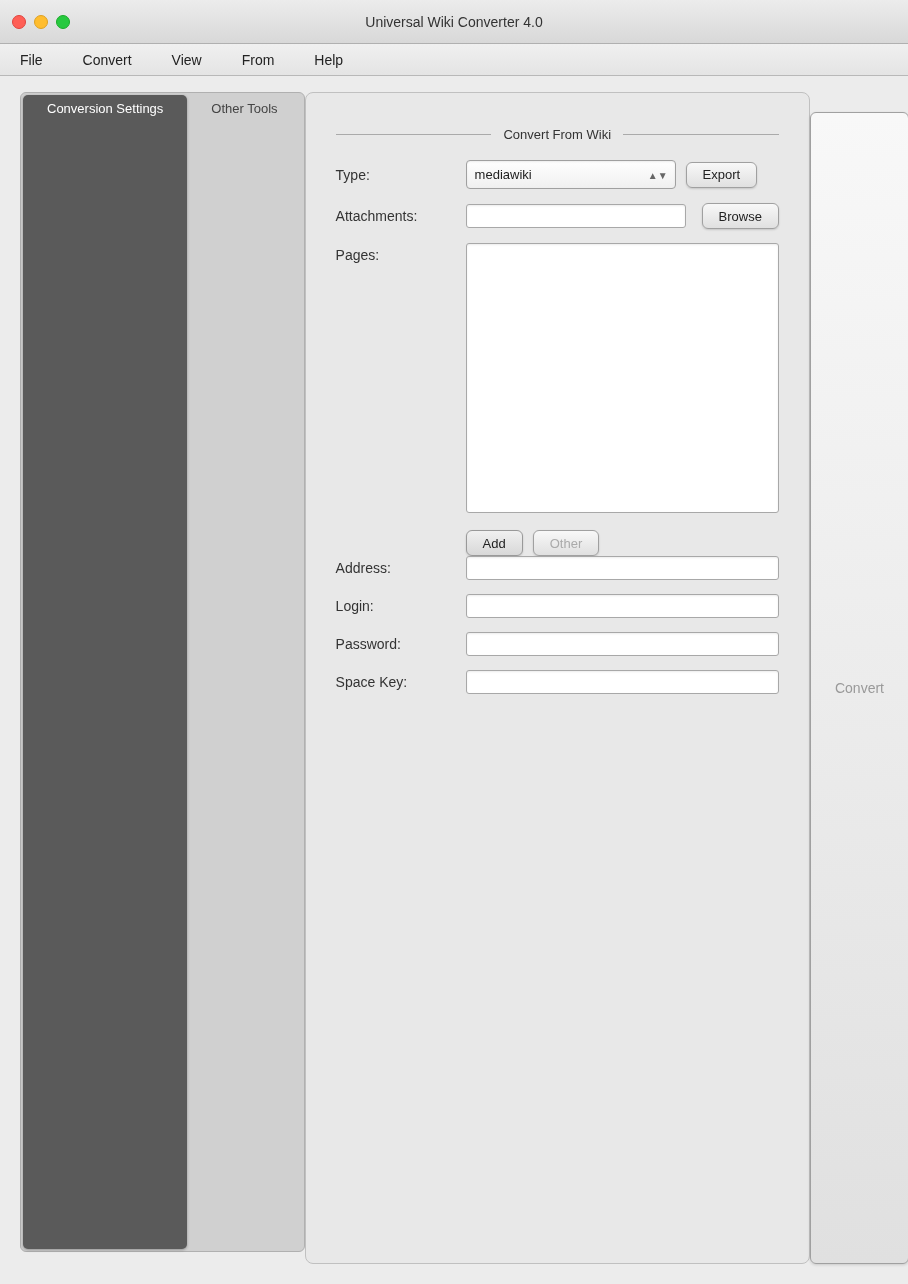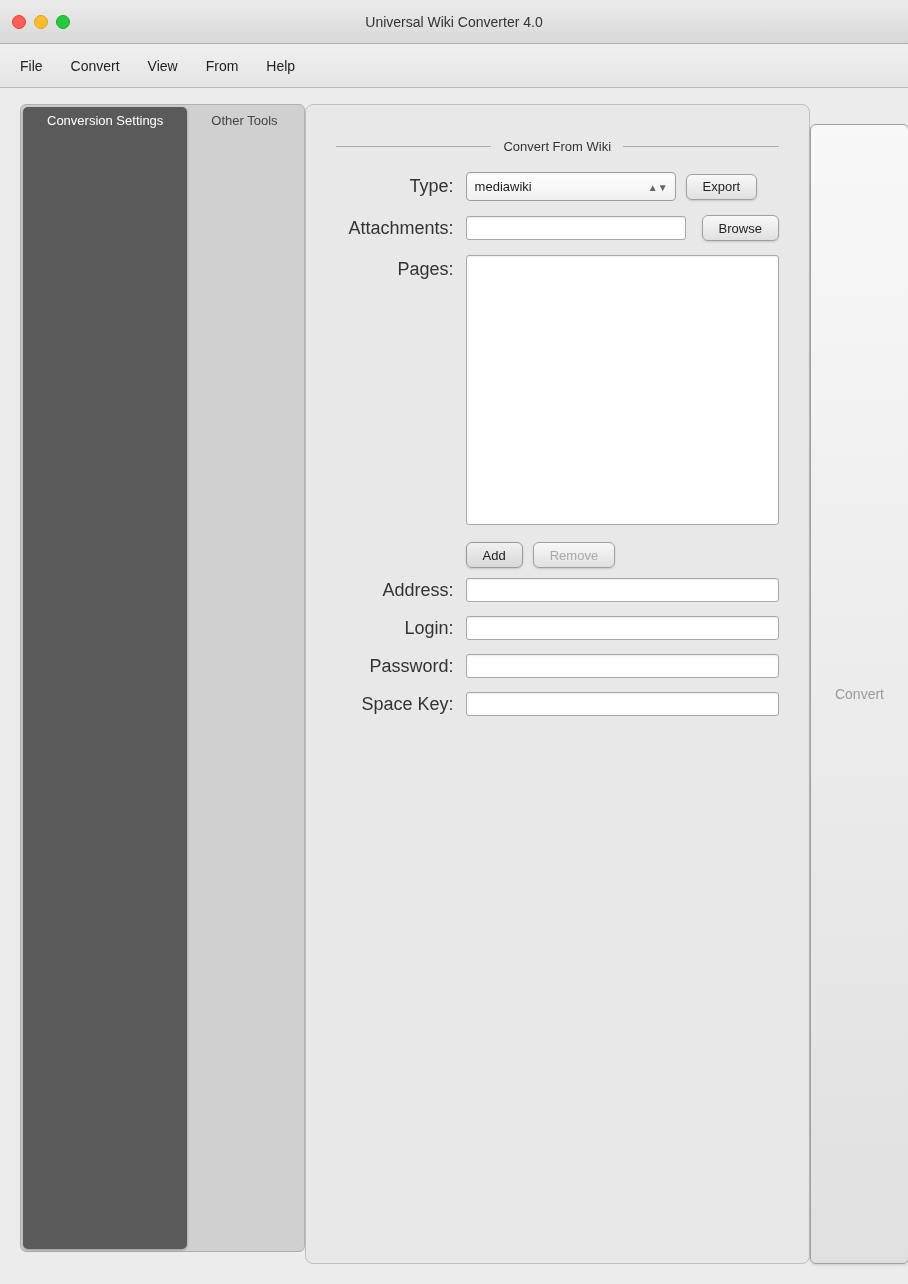--- a/index.html
+++ b/index.html
@@ -52,27 +52,27 @@
     .traffic-light.maximize { background: #27c93f; border: 1px solid #1aab29; }
 
     .title-bar-text {
       font-size: 14px;
       font-weight: 500;
       color: #333;
     }
 
     
     .menu-bar {
-      height: 44px;
+      height: 32px;
       background: linear-gradient(to bottom, #f0f0f0, #e4e4e4);
       border-bottom: 1px solid #b8b8b8;
       display: flex;
       align-items: center;
       padding: 0 8px;
-      gap: 4px;
+      gap: 16px;
       flex-shrink: 0;
     }
 
     .menu-item {
       padding: 4px 12px;
       font-size: 14px;
       color: #222;
       cursor: pointer;
       border-radius: 4px;
     }
@@ -151,24 +151,23 @@
     }
 
     
     .form-row {
       display: flex;
       align-items: center;
       margin-bottom: 14px;
     }
 
     .form-label {
-      text-align: right;
       width: 130px;
       flex-shrink: 0;
-      font-size: 18px;
+      font-size: 14px;
       color: #333;
       padding-right: 12px;
     }
 
     .form-control {
       flex: 1;
     }
 
     
     .select-wrapper {
@@ -265,21 +264,21 @@
       border-color: #999;
       font-weight: 500;
     }
 
     
     .button-row {
       display: flex;
       justify-content: flex-start;
       gap: 10px;
       margin-left: 130px;
-      margin-bottom: 10px;
+      margin-bottom: 0;
     }
 
     
     .bottom-bar {
       display: flex;
       justify-content: flex-end;
       gap: 12px;
       margin-top: 20px;
       flex-shrink: 0;
     }
@@ -368,21 +367,21 @@
 
     <div class="form-row pages-row">
       <span class="form-label">Pages:</span>
       <div class="form-control">
         <textarea style=""></textarea>
       </div>
     </div>
 
     <div class="button-row">
       <button class="mac-button default">Add</button>
-      <button class="mac-button disabled">Remove</button>
+      <button class="mac-button disabled">Other</button>
     </div>
 
 
     <div class="form-row">
       <span class="form-label">Address:</span>
       <div class="form-control">
         <input type="text" style="">
       </div>
     </div>
 

